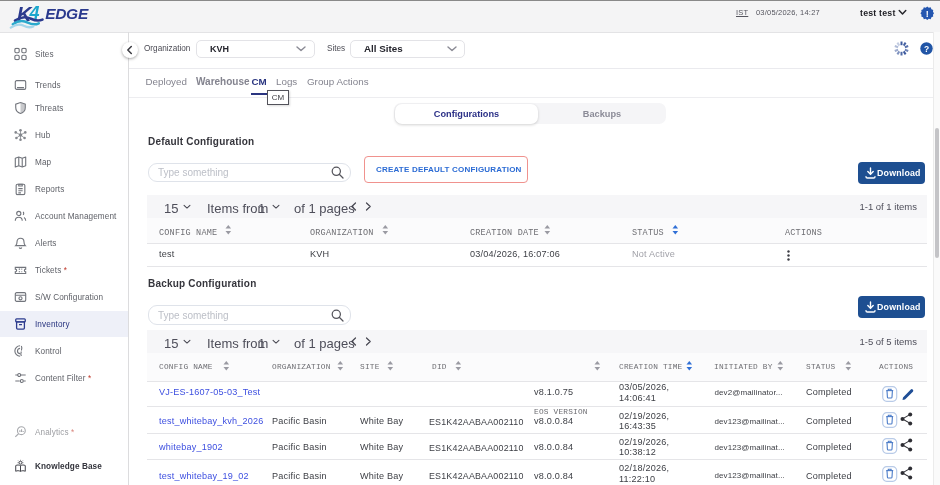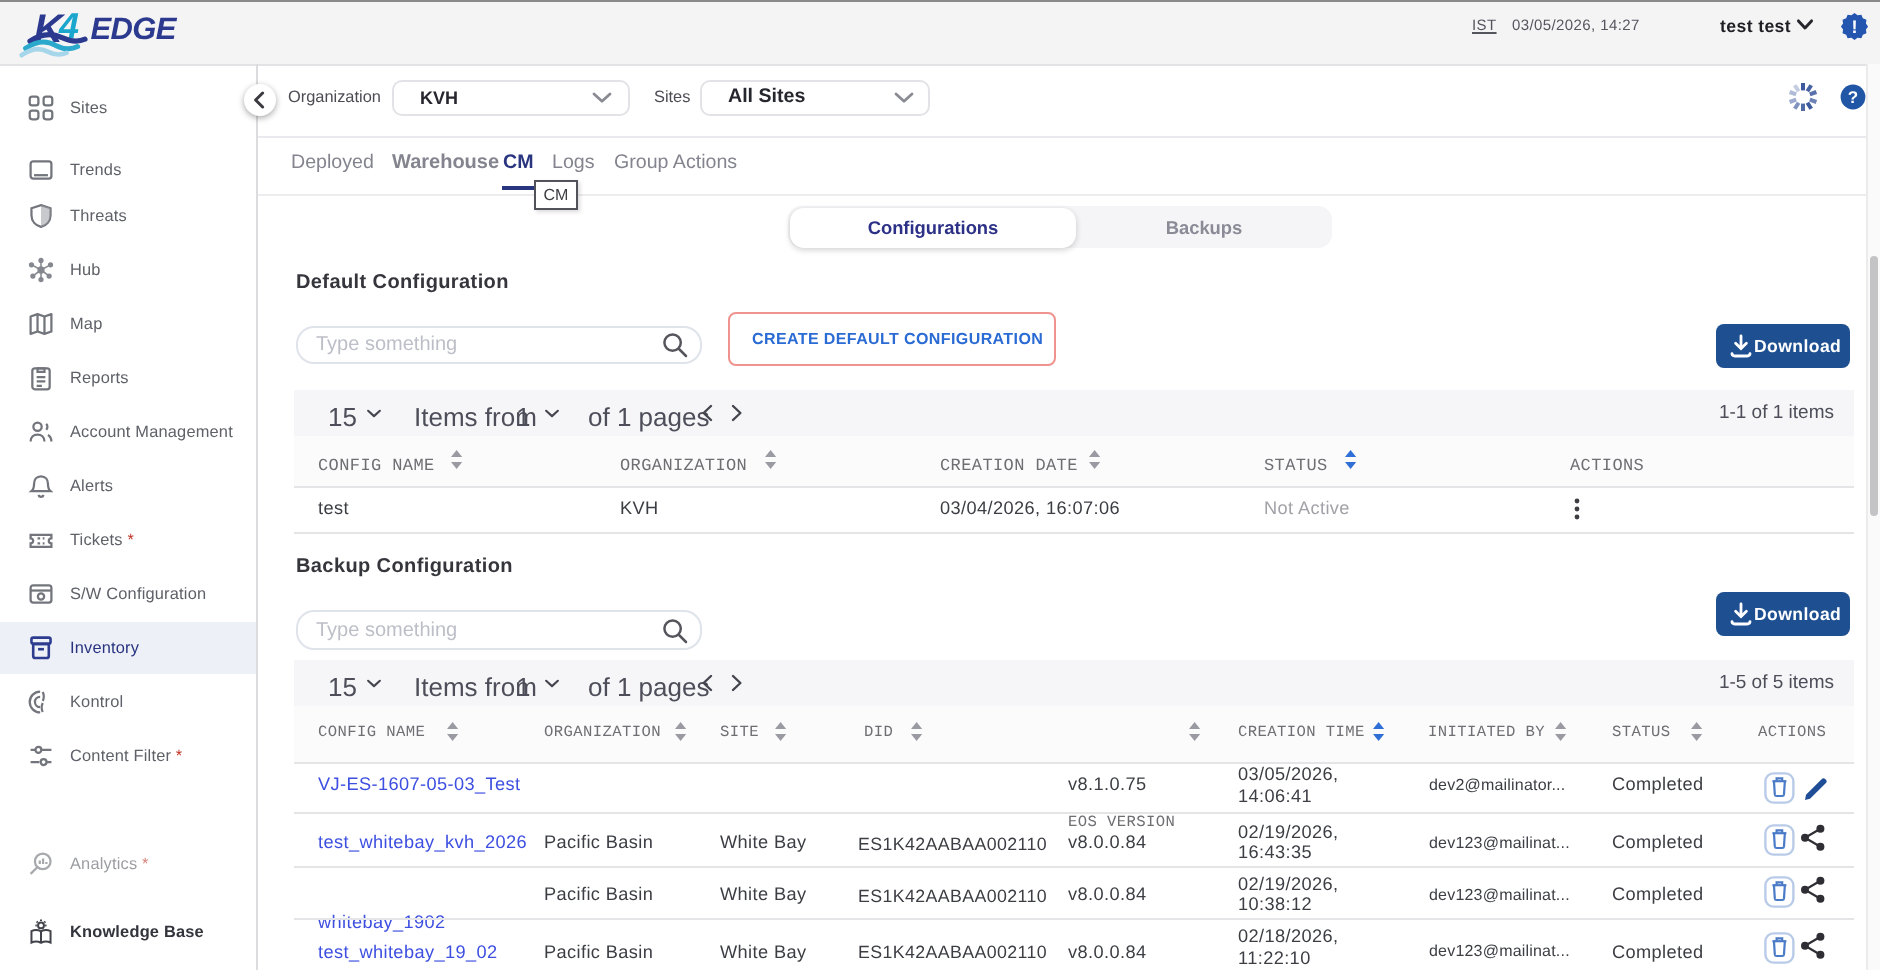--- a/index.html
+++ b/index.html
@@ -438,21 +438,21 @@
   <div class="abs td link" style="left:159px;top:416px;">test_whitebay_kvh_2026</div>
   <div class="abs td" style="left:272px;top:416px;">Pacific Basin</div>
   <div class="abs td" style="left:360px;top:416px;">White Bay</div>
   <div class="abs tdd" style="left:429px;top:416.5px;">ES1K42AABAA002110</div>
   <div class="abs td" style="left:534px;top:416px;">v8.0.0.84</div>
   <div class="abs td" style="left:619px;top:411px;">02/19/2026,</div>
   <div class="abs td" style="left:619px;top:420.5px;">16:43:35</div>
   <div class="abs tdi" style="left:714.5px;top:417px;">dev123@mailinat...</div>
   <div class="abs td" style="left:806px;top:416px;">Completed</div>
   <div class="hline" style="left:147px;top:432.5px;width:780px;"></div>
-  <div class="abs td link" style="left:159px;top:456px;">whitebay_1902</div>
+  <div class="abs td link" style="left:159px;top:442px;">whitebay_1902</div>
   <div class="abs td" style="left:272px;top:442px;">Pacific Basin</div>
   <div class="abs td" style="left:360px;top:442px;">White Bay</div>
   <div class="abs tdd" style="left:429px;top:442.5px;">ES1K42AABAA002110</div>
   <div class="abs td" style="left:534px;top:442px;">v8.0.0.84</div>
   <div class="abs td" style="left:619px;top:437px;">02/19/2026,</div>
   <div class="abs td" style="left:619px;top:446.5px;">10:38:12</div>
   <div class="abs tdi" style="left:714.5px;top:443px;">dev123@mailinat...</div>
   <div class="abs td" style="left:806px;top:442px;">Completed</div>
   <div class="hline" style="left:147px;top:458.5px;width:780px;"></div>
   <div class="abs td link" style="left:159px;top:470.5px;">test_whitebay_19_02</div>

